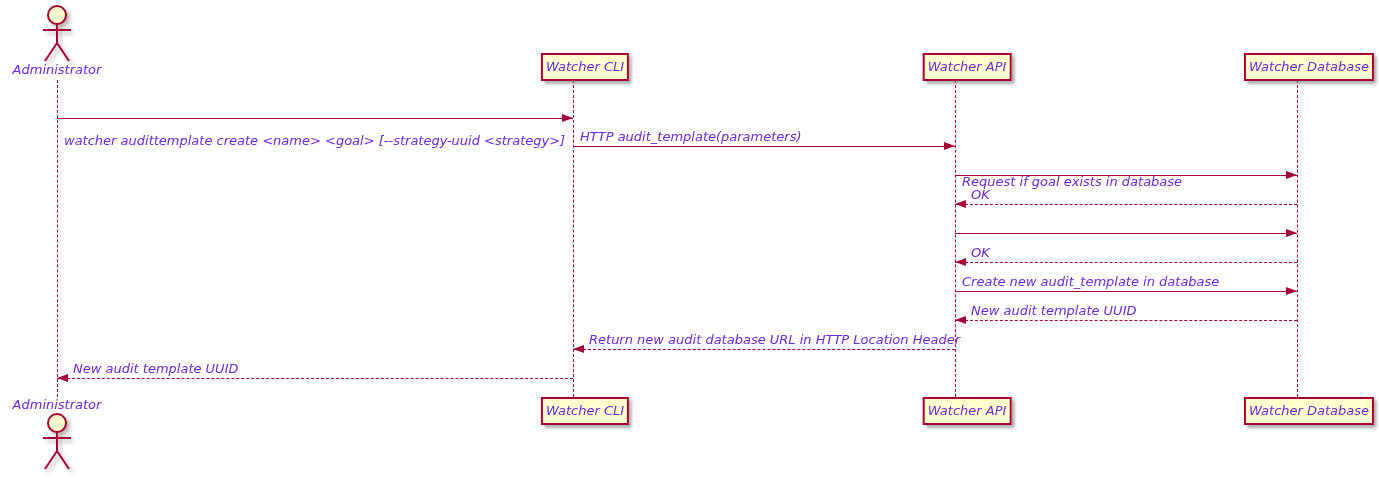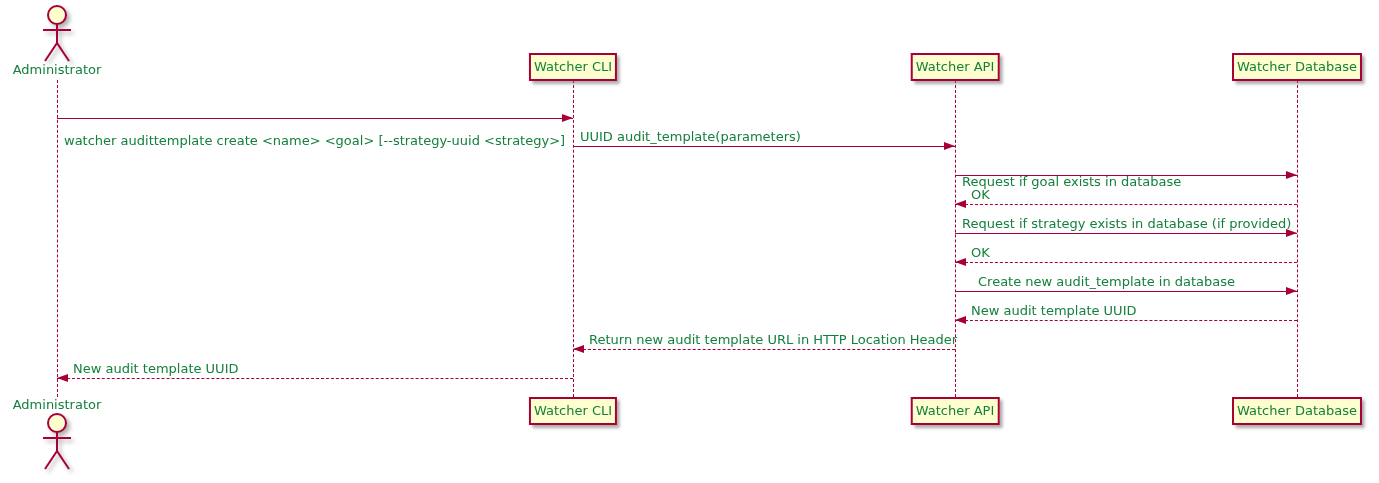--- a/index.html
+++ b/index.html
@@ -14,20 +14,21 @@
   }
   .pbox{
     position:absolute;
     transform:translateX(-50%);
     background:var(--fill);
     border:2px solid var(--stroke);
     padding:4px 3px;
     line-height:16px;
     white-space:nowrap;
     box-shadow:3px 3px 3px rgba(100,100,100,0.55);
+    margin-left:12px;
   }
   .actor-label{
     position:absolute;
     transform:translateX(-50%);
     white-space:nowrap;
     line-height:14px;
   }
   .actor-svg{
     position:absolute;
     filter:drop-shadow(3px 3px 2px rgba(100,100,100,0.5));
@@ -57,21 +58,21 @@
   }
   .msg-label{
     position:absolute;
     white-space:nowrap;
     height:15px;line-height:15px;
   }
 </style>
 </head>
 <body>
 
-<div id="diagram" style="--stroke: #A80036; --fill: #FEFECE; color: #15803d; background: rgb(255, 255, 255);">
+<div id="diagram" style="--stroke: #A80036; --fill: #FEFECE; color: #6d28d9; background: rgb(255, 255, 255); font-style: italic;">
     <div class="lifeline" style="left: 56.5px; top: 80px; height: 317px;"></div>
     <div class="lifeline" style="left: 572.5px; top: 80px; height: 317px;"></div>
     <div class="lifeline" style="left: 954.5px; top: 80px; height: 317px;"></div>
     <div class="lifeline" style="left: 1296.5px; top: 80px; height: 317px;"></div>
     <svg width="48" height="62" viewBox="0 0 48 62" class="actor-svg" style="left: 33px; top: 3px;">
       <circle cx="24" cy="12" r="9" fill="#FEFECE" stroke="#A80036" stroke-width="2"></circle>
       <line x1="24" y1="21" x2="24" y2="40" stroke="#A80036" stroke-width="2"></line>
       <line x1="10" y1="27" x2="38" y2="27" stroke="#A80036" stroke-width="2"></line>
       <line x1="24" y1="40" x2="12" y2="58" stroke="#A80036" stroke-width="2"></line>
       <line x1="24" y1="40" x2="36" y2="58" stroke="#A80036" stroke-width="2"></line>
@@ -89,38 +90,37 @@
     <div class="pbox" style="left: 573px; top: 397px;">Watcher CLI</div>
     <div class="pbox" style="left: 955px; top: 53px;">Watcher API</div>
     <div class="pbox" style="left: 955px; top: 397px;">Watcher API</div>
     <div class="pbox" style="left: 1297px; top: 53px;">Watcher Database</div>
     <div class="pbox" style="left: 1297px; top: 397px;">Watcher Database</div>
     <div class="msg-line" style="left: 57px; top: 118px; width: 516px;"></div>
     <div class="arrow-r" style="left: 562px; top: 114px;"></div>
     <div class="msg-label" style="left: 64px; top: 101px; margin-top: 32px;">watcher audittemplate create &lt;name&gt; &lt;goal&gt; [--strategy-uuid &lt;strategy&gt;]</div>
     <div class="msg-line" style="left: 573px; top: 146px; width: 382px;"></div>
     <div class="arrow-r" style="left: 944px; top: 142px;"></div>
-    <div class="msg-label" style="left: 580px; top: 129px;">UUID audit_template(parameters)</div>
+    <div class="msg-label" style="left: 580px; top: 129px;">HTTP audit_template(parameters)</div>
     <div class="msg-line" style="left: 955px; top: 175px; width: 342px;"></div>
     <div class="arrow-r" style="left: 1286px; top: 171px;"></div>
     <div class="msg-label" style="left: 962px; top: 174px;">Request if goal exists in database</div>
     <div class="msg-line dashed" style="left: 955px; top: 204px; width: 342px;"></div>
     <div class="arrow-l" style="left: 955px; top: 200px;"></div>
     <div class="msg-label" style="left: 971px; top: 187px;">OK</div>
     <div class="msg-line" style="left: 955px; top: 233px; width: 342px;"></div>
     <div class="arrow-r" style="left: 1286px; top: 229px;"></div>
-    <div class="msg-label" style="left: 962px; top: 216px;">Request if strategy exists in database (if provided)</div>
     <div class="msg-line dashed" style="left: 955px; top: 262px; width: 342px;"></div>
     <div class="arrow-l" style="left: 955px; top: 258px;"></div>
     <div class="msg-label" style="left: 971px; top: 245px;">OK</div>
     <div class="msg-line" style="left: 955px; top: 291px; width: 342px;"></div>
     <div class="arrow-r" style="left: 1286px; top: 287px;"></div>
-    <div class="msg-label" style="left: 962px; top: 274px; margin-left: 16px;">Create new audit_template in database</div>
+    <div class="msg-label" style="left: 962px; top: 274px;">Create new audit_template in database</div>
     <div class="msg-line dashed" style="left: 955px; top: 320px; width: 342px;"></div>
     <div class="arrow-l" style="left: 955px; top: 316px;"></div>
     <div class="msg-label" style="left: 971px; top: 303px;">New audit template UUID</div>
     <div class="msg-line dashed" style="left: 573px; top: 349px; width: 382px;"></div>
     <div class="arrow-l" style="left: 573px; top: 345px;"></div>
-    <div class="msg-label" style="left: 589px; top: 332px;">Return new audit template URL in HTTP Location Header</div>
+    <div class="msg-label" style="left: 589px; top: 332px;">Return new audit database URL in HTTP Location Header</div>
     <div class="msg-line dashed" style="left: 57px; top: 378px; width: 516px;"></div>
     <div class="arrow-l" style="left: 57px; top: 374px;"></div>
     <div class="msg-label" style="left: 73px; top: 361px;">New audit template UUID</div>
   </div>
 
 </body></html>

